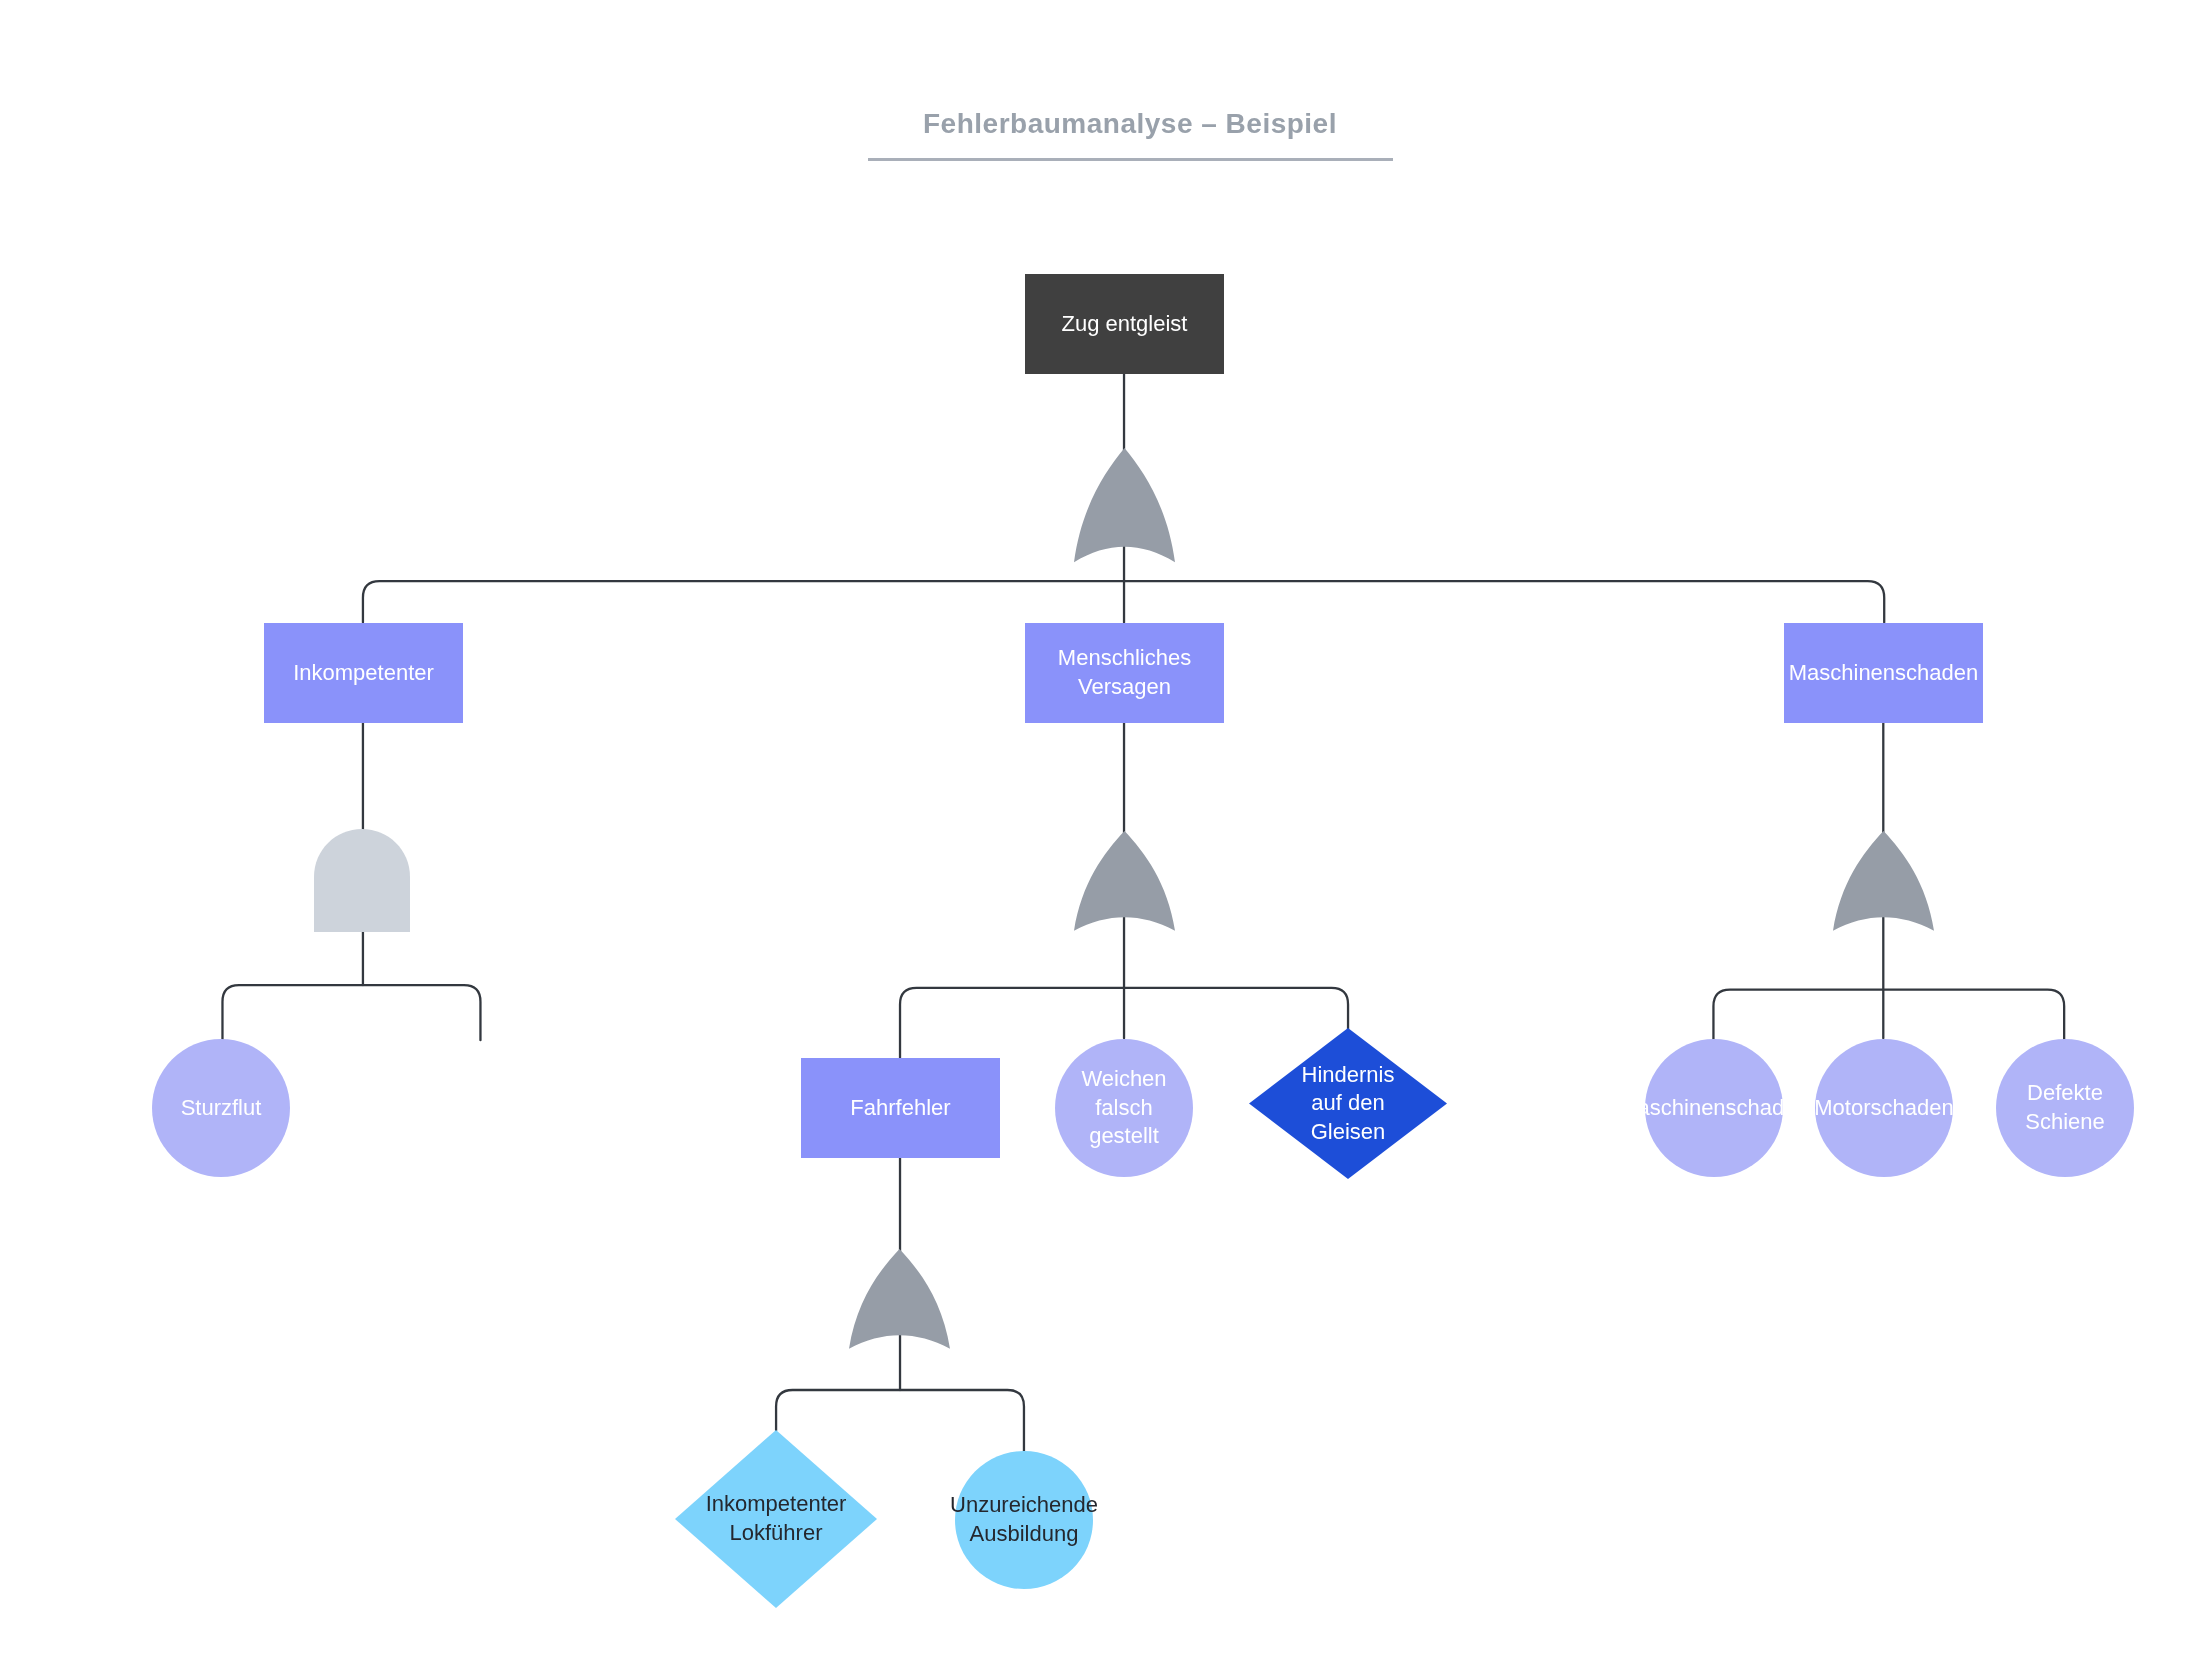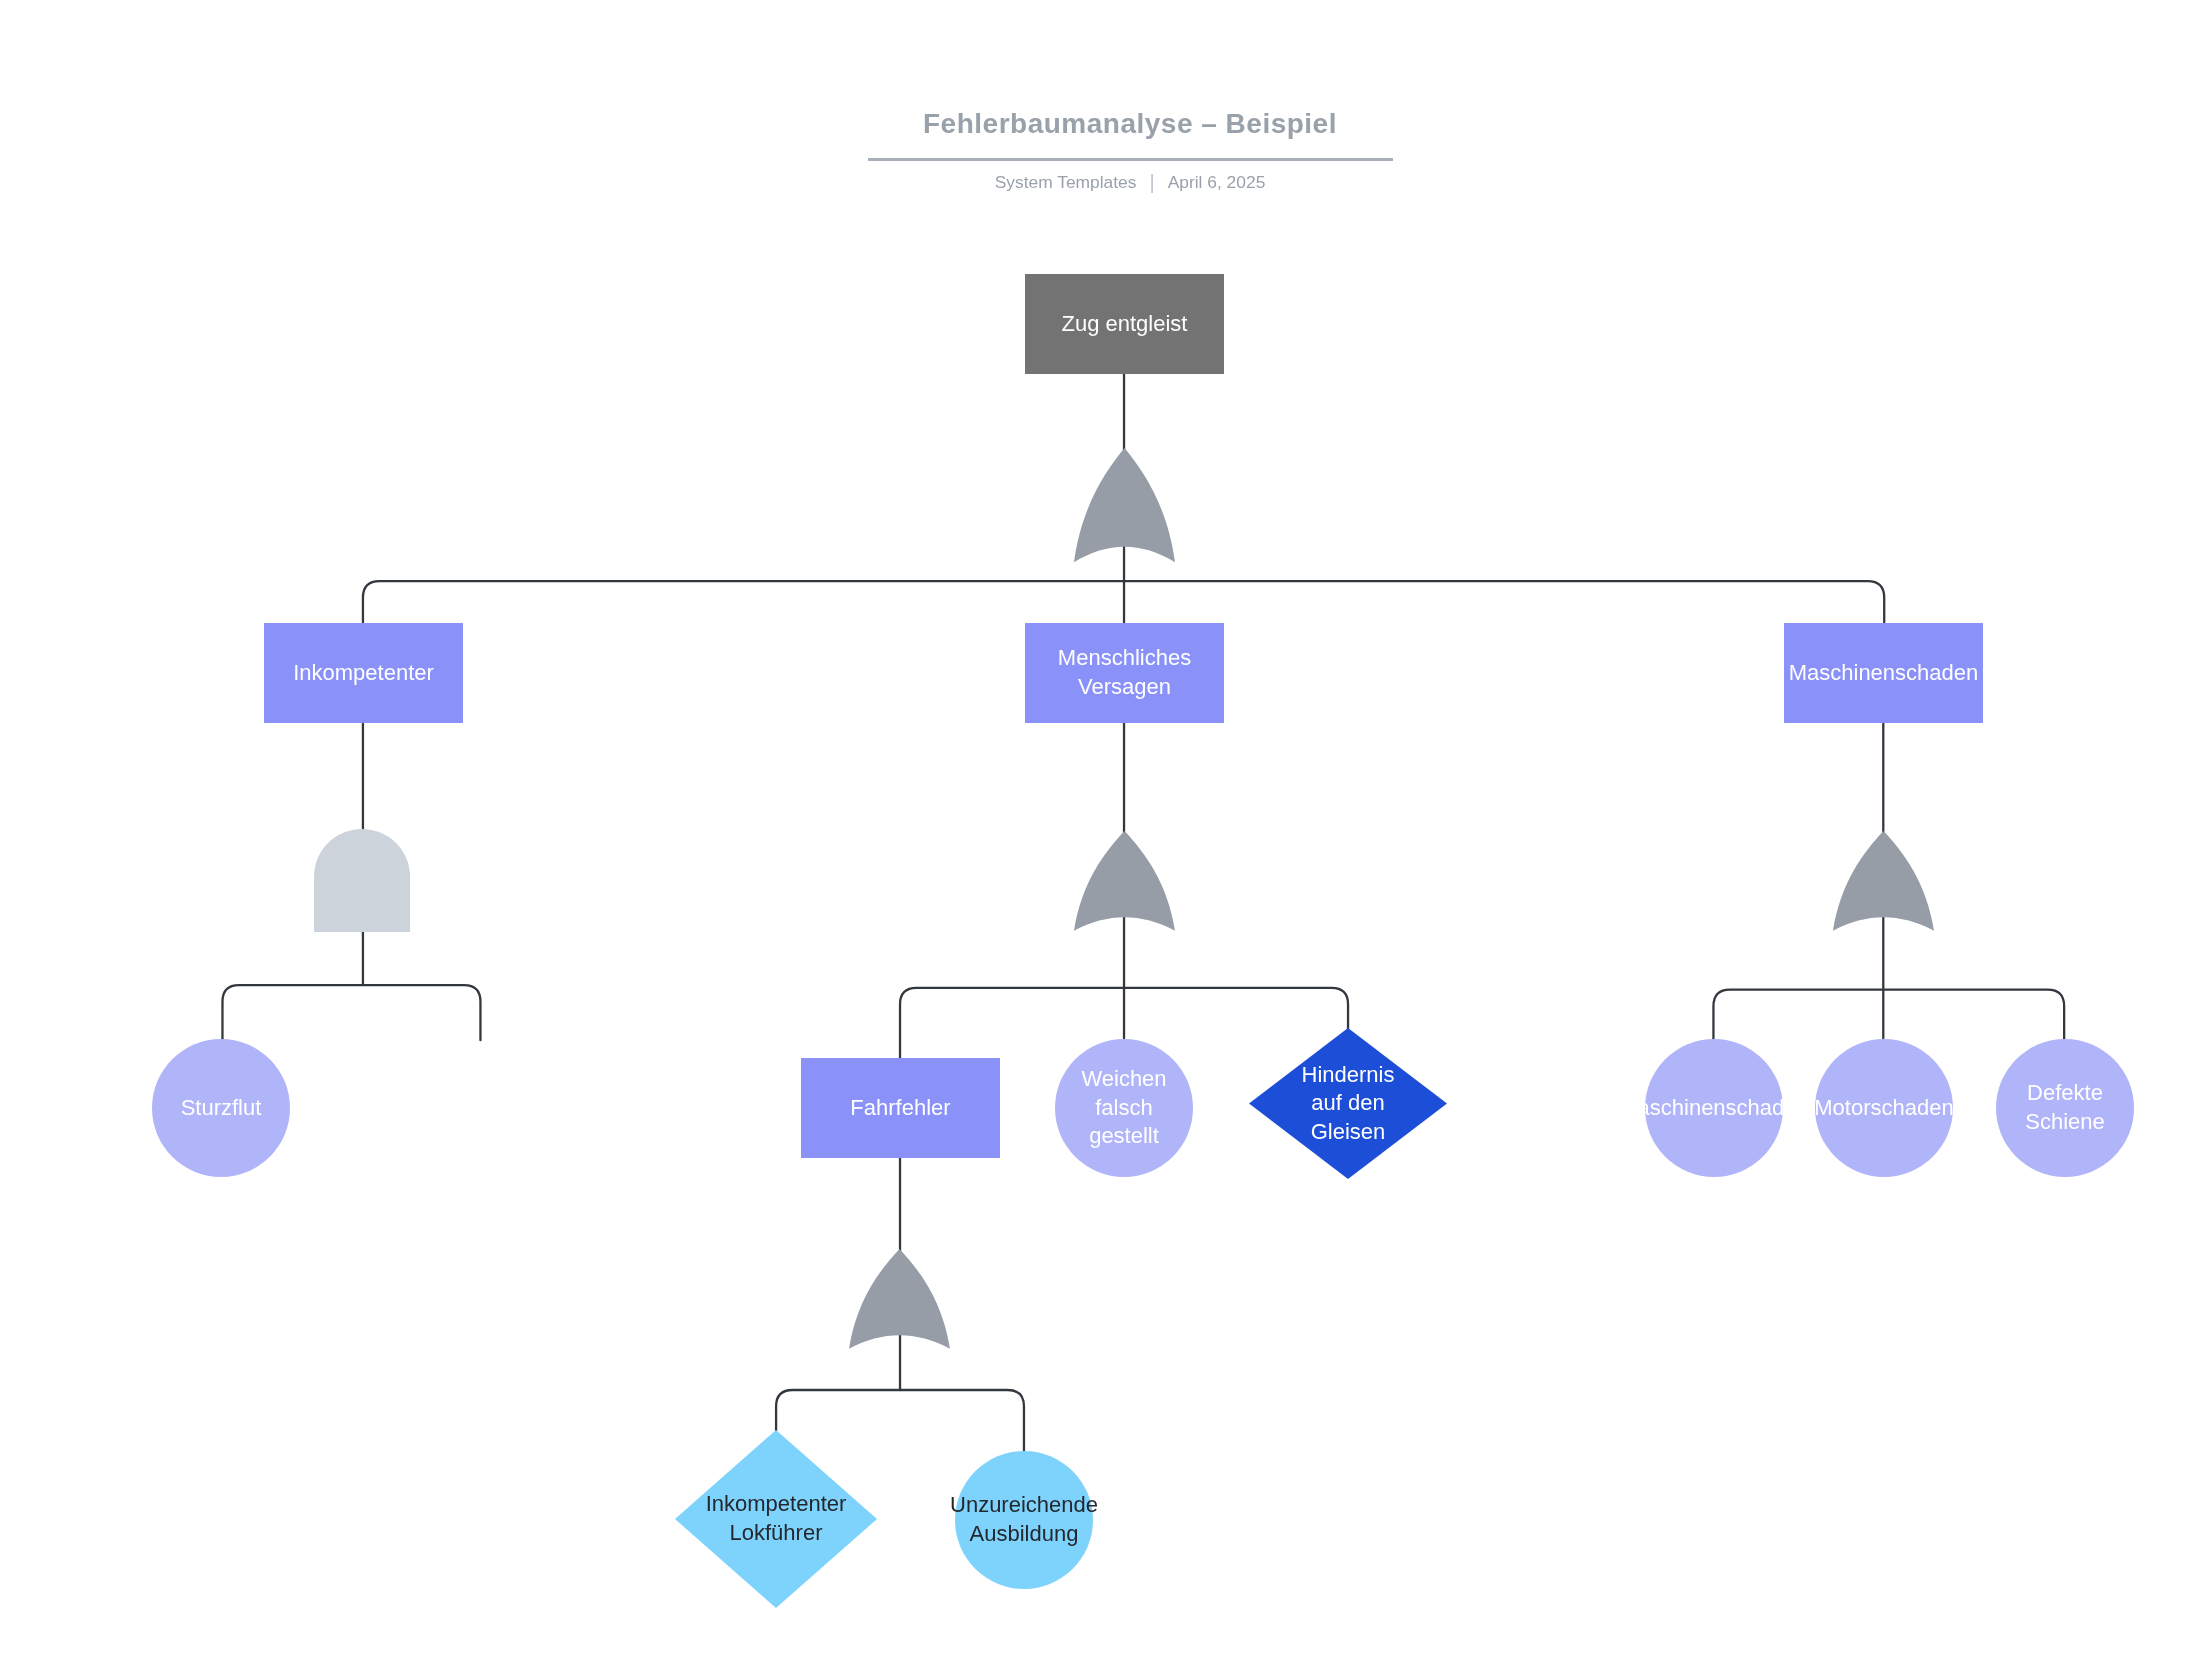--- a/index.html
+++ b/index.html
@@ -23,42 +23,37 @@
     font-size:17.4px; color:#99A1AB;
   }
   .subtitle .divider { color:#BFC4CC; margin:0 13px; font-weight:300; font-size:20px; }
   
   .node {
     position:absolute; display:flex; align-items:center; justify-content:center;
     text-align:center; color:#ffffff; font-size:22px; line-height:1.3;
     z-index:3;
   }
   .rect  { background:#8A92FA; }
-  .rect.root { background:#737373; }
+  .rect.root { background:#404040; }
   .circle { background:#B0B4F8; border-radius:50%; }
   .diamond { background:#1d4ed8; clip-path:polygon(50% 0,100% 50%,50% 100%,0 50%); }
   .leaf-light { background:#7dd3fc; color:#24272E; }
   .nowrap { white-space:nowrap; }
   .node .lbl { display:block; }
   
   .gate { position:absolute; z-index:2; }
   #wires { position:absolute; left:0; top:0; z-index:1; }
 </style>
 </head>
 <body>
 
 <div id="canvas">
 
   <div class="title">Fehlerbaumanalyse – Beispiel</div>
   <div class="title-underline"></div>
-  <div class="subtitle">
-    <span>System Templates</span>
-    <span class="divider">|</span>
-    <span>April 6, 2025</span>
-  </div>
 
   <svg id="wires" width="2204" height="1670" viewBox="0 0 2400 1819">
     <g fill="none" stroke="#33383F" stroke-width="2.5" stroke-linecap="round">
 
       <path d="M1224 407 V678"></path>
 
       <path d="M395 678 V651 Q395 633 413 633 H2034 Q2052 633 2052 651 V678"></path>
 
       <path d="M395 787 V1073"></path>
       <path d="M242 1133 V1091 Q242 1073 260 1073 H505 Q523 1073 523 1091 V1133"></path>

